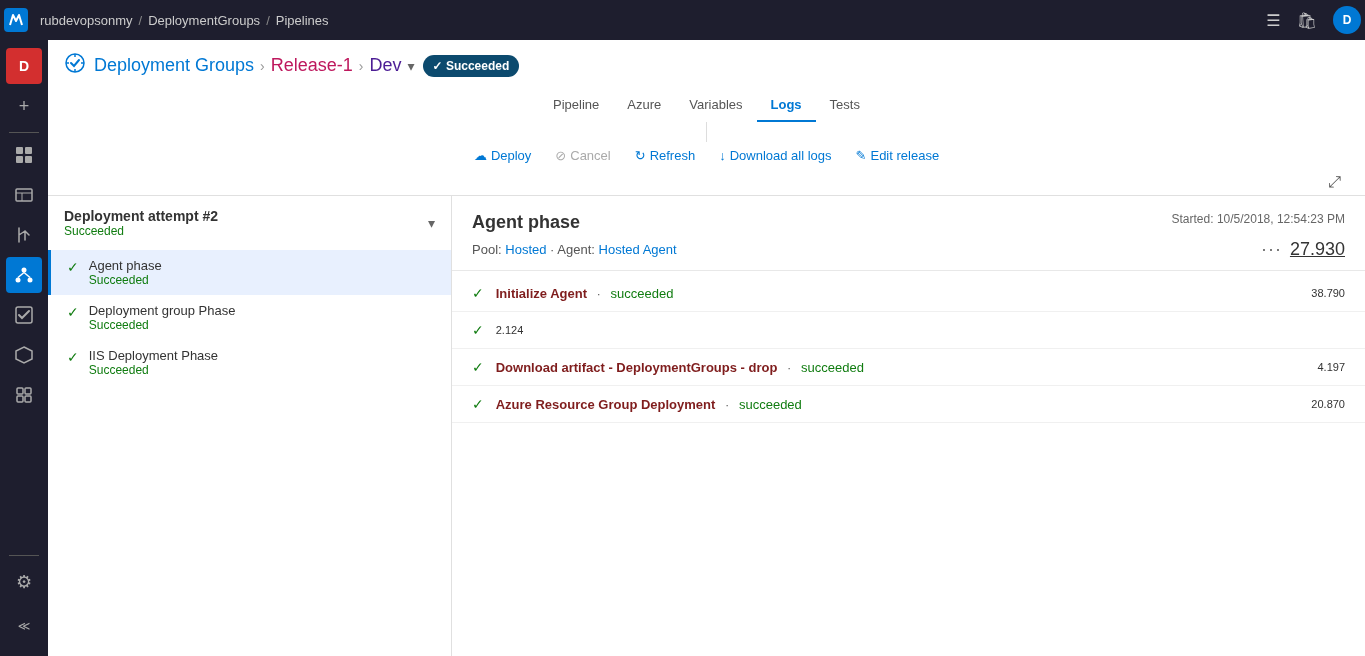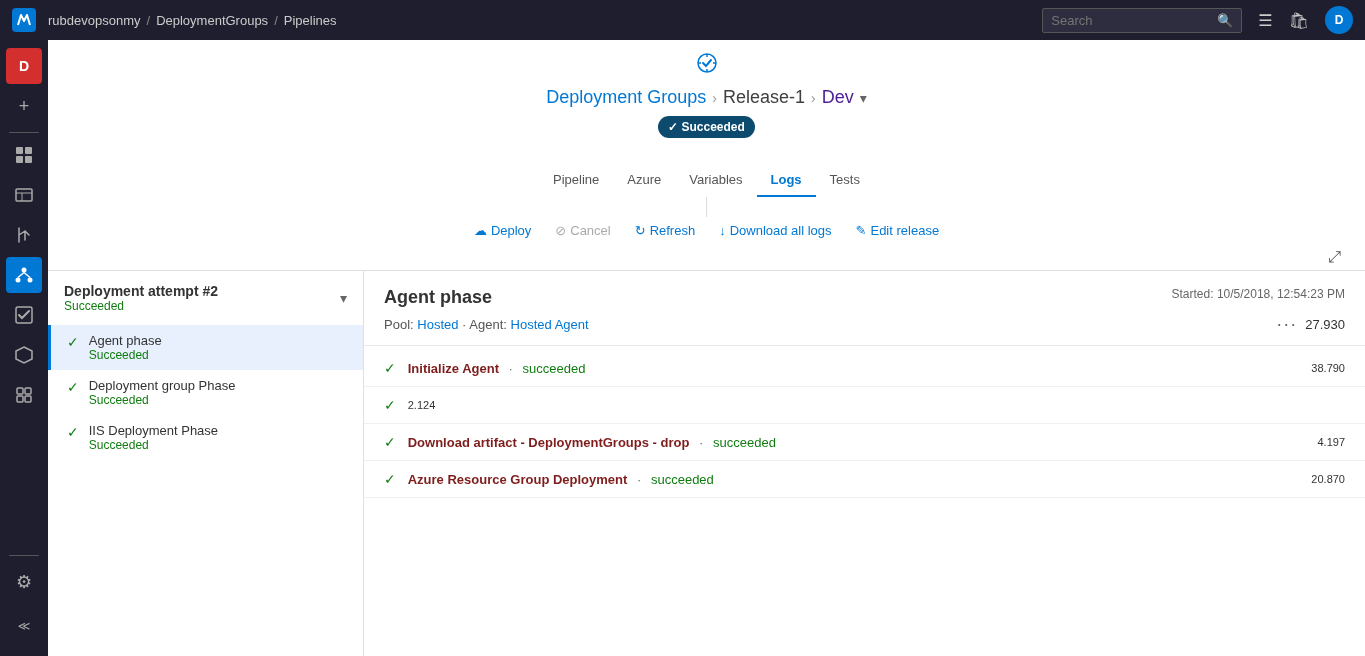--- a/index.html
+++ b/index.html
@@ -4,21 +4,21 @@
   <style>
     * { box-sizing: border-box; margin: 0; padding: 0; }
     body { font-family: 'Segoe UI', Arial, sans-serif; font-size: 13px; color: #333; background: #f0f0f0; height: 656px; overflow: hidden; display: flex; flex-direction: column; }
 
     
     .top-nav {
       background: #1e1e2e;
       height: 40px;
       display: flex;
       align-items: center;
-      padding: 0 12px;
+      padding: 0 4px;
       color: #fff;
       flex-shrink: 0;
     }
     .top-nav-logo {
       width: 24px; height: 24px;
       background: #0078d4;
       border-radius: 4px;
       display: flex; align-items: center; justify-content: center;
       color: #fff; font-size: 14px; font-weight: bold;
       margin-right: 12px;
@@ -104,22 +104,21 @@
 
     
     .page-header {
       background: #fff;
       padding: 12px 16px 0 16px;
       border-bottom: 1px solid #e0e0e0;
       flex-shrink: 0;
     }
     .page-title-row {
       display: flex; align-items: center; gap: 8px;
-      margin-bottom: 26px;
-      flex-direction: column;
+      margin-bottom: 10px;
     }
     .page-title-icon {
       color: #0078d4; font-size: 20px;
     }
     .page-title-text {
       font-size: 18px; color: #333;
       display: flex; align-items: center; gap: 6px;
     }
     .page-title-text .sep { color: #999; font-size: 14px; }
     .page-title-text .env { font-size: 18px; color: #4c1d95; }
@@ -174,21 +173,21 @@
     
     .split-pane {
       display: flex;
       flex: 1;
       overflow: hidden;
       background: #f5f5f5;
     }
 
     
     .left-panel {
-      width: 316px;
+      width: 404px;
       background: #fff;
       border-right: 1px solid #e0e0e0;
       flex-shrink: 0;
       overflow-y: auto;
       padding: 12px 0;
     }
     .attempt-header {
       display: flex; align-items: center; justify-content: space-between;
       padding: 0 16px 4px 16px;
     }
@@ -227,21 +226,21 @@
     .agent-phase-subrow {
       display: flex; align-items: center; justify-content: space-between;
       padding: 6px 20px 10px 20px;
       border-bottom: 1px solid #e8e8e8;
     }
     .pool-info { font-size: 13px; color: #555; }
     .pool-info .pool-link { color: #0078d4; text-decoration: none; cursor: pointer; }
     .pool-info .agent-link { color: #0078d4; text-decoration: none; cursor: pointer; }
     .phase-meta-right { display: flex; align-items: center; gap: 8px; font-size: 12px; color: #666; }
     .dots-btn { font-size: 18px; color: #666; cursor: pointer; letter-spacing: 1px; }
-    .duration-val { color: #333; font-size: 13px; }
+    .duration-val { color: #333; font-size: 18px; text-decoration: underline; }
 
     
     .task-list { padding: 4px 0; }
     .task-row {
       display: flex; align-items: center;
       padding: 10px 20px;
       border-bottom: 1px solid #f0f0f0;
       cursor: pointer;
     }
     .task-check { color: #107c10; font-size: 14px; margin-right: 12px; }
@@ -262,24 +261,20 @@
     </svg>
   </div>
   <div class="breadcrumb">
     <a href="#">rubdevopsonmy</a>
     <span class="breadcrumb-sep">/</span>
     <a href="#">DeploymentGroups</a>
     <span class="breadcrumb-sep">/</span>
     <a href="#">Pipelines</a>
   </div>
   <div class="top-nav-right">
-    <div class="search-box">
-      <input type="text" placeholder="Search" style="">
-      <span style="color:#aaa;">🔍</span>
-    </div>
     <span class="nav-icon">☰</span>
     <span class="nav-icon">🛍</span>
     <div class="avatar-circle">D</div>
   </div>
 </div>
 
 <div class="main-layout">
 
   <div class="sidebar-icons">
     <div class="sidebar-icon avatar-icon">D</div>
@@ -350,21 +345,21 @@
               <path d="M7 11 L10 14 L15 8" stroke="#0078d4" stroke-width="2" fill="none" stroke-linecap="round"></path>
               <line x1="11" y1="2" x2="11" y2="5" stroke="#0078d4" stroke-width="1.5"></line>
               <line x1="11" y1="17" x2="11" y2="20" stroke="#0078d4" stroke-width="1.5"></line>
               <line x1="2" y1="11" x2="5" y2="11" stroke="#0078d4" stroke-width="1.5"></line>
               <line x1="17" y1="11" x2="20" y2="11" stroke="#0078d4" stroke-width="1.5"></line>
             </svg>
         </span>
         <div class="page-title-text">
           <span style="color:#0078d4;cursor:pointer;">Deployment Groups</span>
           <span class="sep">›</span>
-          <span style="color:#404040;cursor:pointer;">Release-1</span>
+          <span style="color:#be185d;cursor:pointer;">Release-1</span>
           <span class="sep">›</span>
           <span class="env">Dev</span>
           <span class="chevron">▾</span>
         </div>
         <div class="status-badge">✓ Succeeded</div>
       </div>
 
       <div style="display:flex; align-items:center;flex-direction:column;">
         <div class="tab-bar">
           <div class="tab-item">

